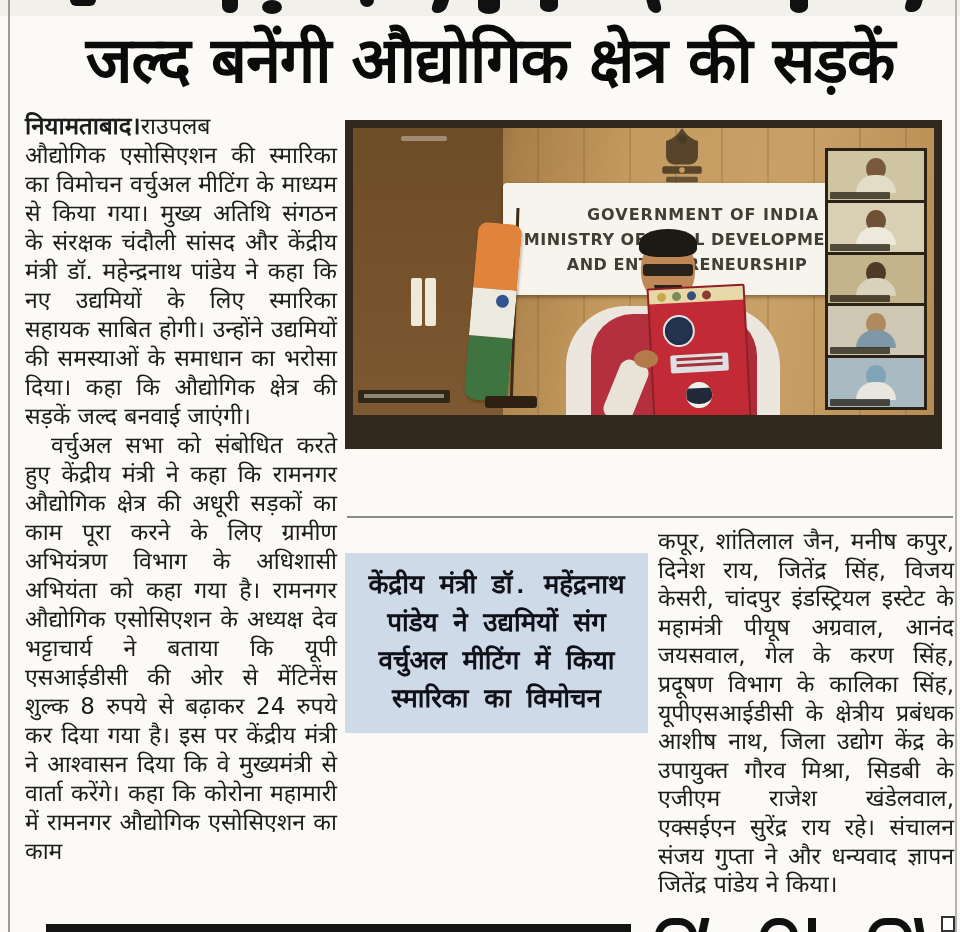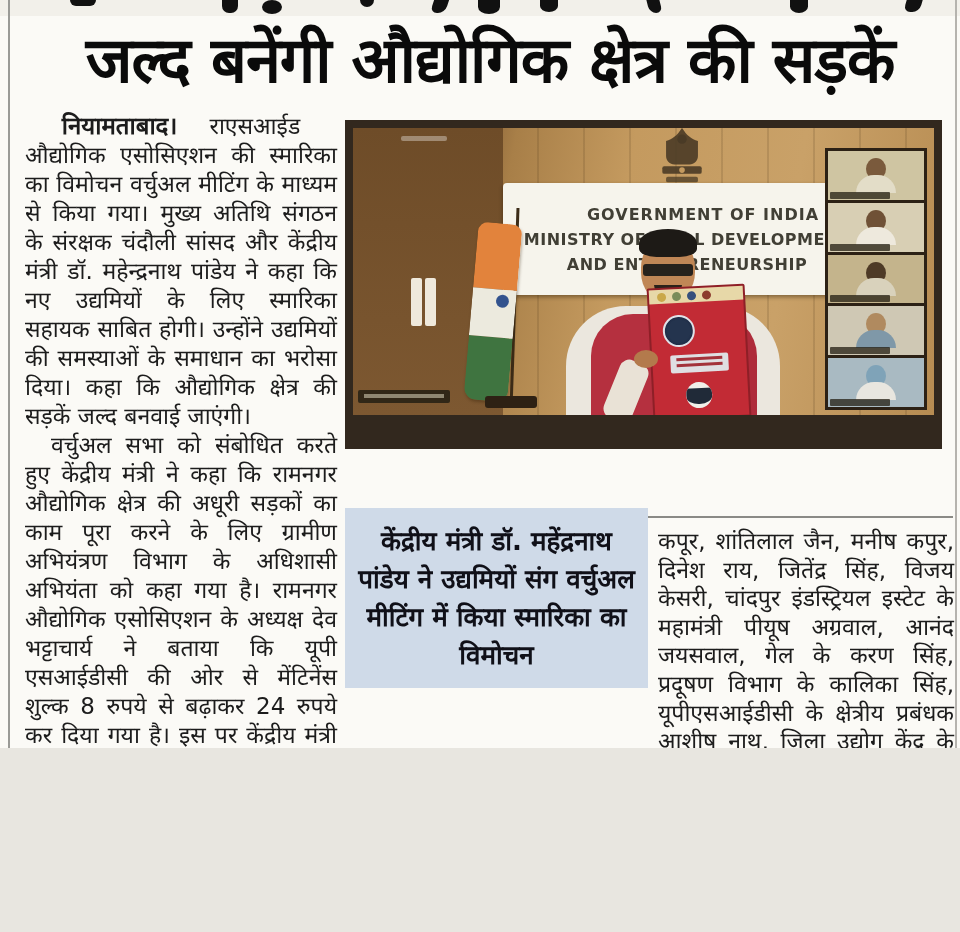--- a/index.html
+++ b/index.html
@@ -1,30 +1,30 @@
 <!DOCTYPE html>
 <html><head>
 <meta charset="utf-8">
 <style>
   html,body{margin:0;padding:0;background:#e8e6e0;}
-  .page{position:relative;width:960px;height:748px;background:#fbfaf6;overflow:hidden;
+  .page{position:relative;width:960px;height:932px;background:#fbfaf6;overflow:hidden;
         font-family:"DejaVu Sans",sans-serif;color:#1c1c1c;}
   .edge-left{position:absolute;left:8px;top:0;width:2px;height:932px;background:#9a9a96;}
   .edge-right{position:absolute;right:3px;top:0;width:2px;height:932px;background:#b5b3ae;}
   .top-strip{position:absolute;left:0;top:0;width:100%;height:16px;background:#f2f0ea;}
   .frag{position:absolute;background:#111;border-radius:0 0 7px 7px;}
   
   .headline{position:absolute;left:30px;top:18px;width:920px;margin:0;text-align:center;
             font-size:63px;font-weight:800;color:#0a0a0a;letter-spacing:-1px;line-height:86px;}
   
   .col-left{position:absolute;left:25px;top:112px;width:312px;font-size:23px;line-height:29px;
             text-align:justify;}
   .col-left p{margin:0;}
   .col-left .indent{text-indent:26px;}
-  .dateline{display:flex;justify-content:center;font-size:23px;gap:32px;}
+  .dateline{display:flex;justify-content:flex-start;font-size:23px;}
   .dateline .dl{font-weight:800;font-size:24px;}
   .photo{position:absolute;left:345px;top:120px;width:597px;height:329px;background:#32281e;
          padding:0;box-sizing:border-box;border:8px solid #32281e;}
   .screen{position:relative;width:581px;height:287px;overflow:hidden;
           background:linear-gradient(100deg,#7c5733 0%,#7c5733 17%,#a87f48 26%,#c49a5f 45%,#c9a168 72%,#b78c52 100%);}
   .wood-lines{position:absolute;inset:0;background:repeating-linear-gradient(90deg,rgba(60,40,15,.14) 0 2px,transparent 2px 46px);}
   .door{position:absolute;left:0;top:0;width:150px;height:287px;background:linear-gradient(180deg,#6e4c28,#7d5831);}
   .switch{position:absolute;left:58px;top:150px;width:11px;height:48px;background:#efe9dc;border-radius:2px;box-shadow:14px 0 0 #efe9dc;}
   .sign{position:absolute;left:150px;top:55px;width:368px;height:112px;background:#f6f4ec;border-radius:4px;
         box-shadow:0 2px 4px rgba(40,25,5,.45);display:flex;flex-direction:column;justify-content:center;
@@ -74,21 +74,21 @@
   .rec-label{position:absolute;left:48px;top:8px;width:46px;height:5px;background:rgba(255,255,255,.35);border-radius:2px;}
   .namebar{position:absolute;left:5px;top:262px;width:92px;height:13px;background:rgba(30,28,18,.8);border-radius:2px;}
   .namebar i{display:block;height:4px;margin:4px 6px;background:rgba(220,215,190,.55);}
   .bezel{position:relative;width:581px;height:26px;background:#1e140c;color:#6f655a;font-size:13px;
          letter-spacing:1px;display:flex;align-items:center;padding-left:18px;box-sizing:border-box;}
   
   .caption{position:absolute;left:345px;top:459px;width:606px;text-align:center;font-weight:800;
            font-size:23px;color:#0e0e0e;}
   .hrule{position:absolute;left:347px;top:516px;width:606px;height:2px;background:#8a8a86;}
   
-  .col-mid{position:absolute;left:345px;top:508px;width:303px;}
+  .col-mid{position:absolute;left:345px;top:553px;width:303px;font-family:Liberation Mono, monospace;}
   .subhead-box{background:#cfdae8;padding:14px 8px;text-align:center;font-weight:800;font-size:26px;
                line-height:38px;color:#101018;}
   .col-mid p{margin:14px 0 0 0;font-size:23px;line-height:28.5px;text-align:justify;}
   .col-right{position:absolute;left:658px;top:527px;width:296px;}
   .col-right p{margin:0;font-size:23px;line-height:28.6px;text-align:justify;}
   
   .bottom-bar{position:absolute;left:46px;top:924px;width:585px;height:8px;background:#141414;}
   .bfrag{position:absolute;top:918px;height:14px;border:7px solid #101010;border-bottom:none;
          border-radius:18px 18px 0 0;background:transparent;}
   .bstem{position:absolute;top:918px;width:8px;height:14px;background:#101010;}
@@ -113,21 +113,21 @@
     <span class="frag" style="left:905px;top:0;width:16px;height:12px;transform:skewX(-16deg);"></span>
   </div>
   <div class="edge-left"></div>
   <div class="edge-right"></div>
 
   <h1 class="headline">जल्द बनेंगी औद्योगिक क्षेत्र की सड़कें</h1>
 
   <div class="col-left">
     <div class="dateline">
       <span class="dl">नियामताबाद।</span>
-      <span>राएसआईड</span>
+      <span>राउपलब</span>
     </div>
     <p>औद्योगिक एसोसिएशन की स्मारिका का विमोचन वर्चुअल मीटिंग के माध्यम से किया गया। मुख्य अतिथि संगठन के संरक्षक चंदौली सांसद और केंद्रीय मंत्री डॉ. महेन्द्रनाथ पांडेय ने कहा कि नए उद्यमियों के लिए स्मारिका सहायक साबित होगी। उन्होंने उद्यमियों की समस्याओं के समाधान का भरोसा दिया। कहा कि औद्योगिक क्षेत्र की सड़कें जल्द बनवाई जाएंगी।</p>
     <p class="indent">वर्चुअल सभा को संबोधित करते हुए केंद्रीय मंत्री ने कहा कि रामनगर औद्योगिक क्षेत्र की अधूरी सड़कों का काम पूरा करने के लिए ग्रामीण अभियंत्रण विभाग के अधिशासी अभियंता को कहा गया है। रामनगर औद्योगिक एसोसिएशन के अध्यक्ष देव भट्टाचार्य ने बताया कि यूपी एसआईडीसी की ओर से मेंटिनेंस शुल्क 8 रुपये से बढ़ाकर 24 रुपये कर दिया गया है। इस पर केंद्रीय मंत्री ने आश्वासन दिया कि वे मुख्यमंत्री से वार्ता करेंगे। कहा कि कोरोना महामारी में रामनगर औद्योगिक एसोसिएशन का काम</p>
   </div>
 
   <div class="photo">
     <div class="screen">
       <div class="wood-lines"></div>
       <div class="door"></div>
       <div class="switch"></div>

